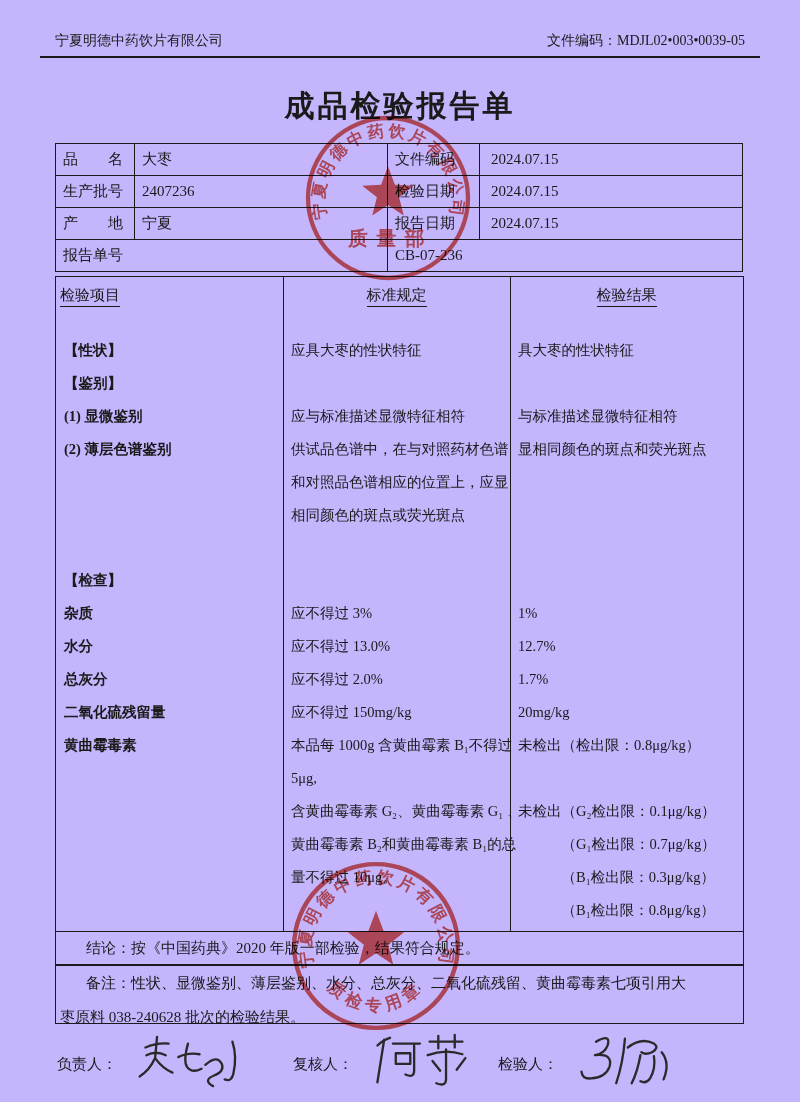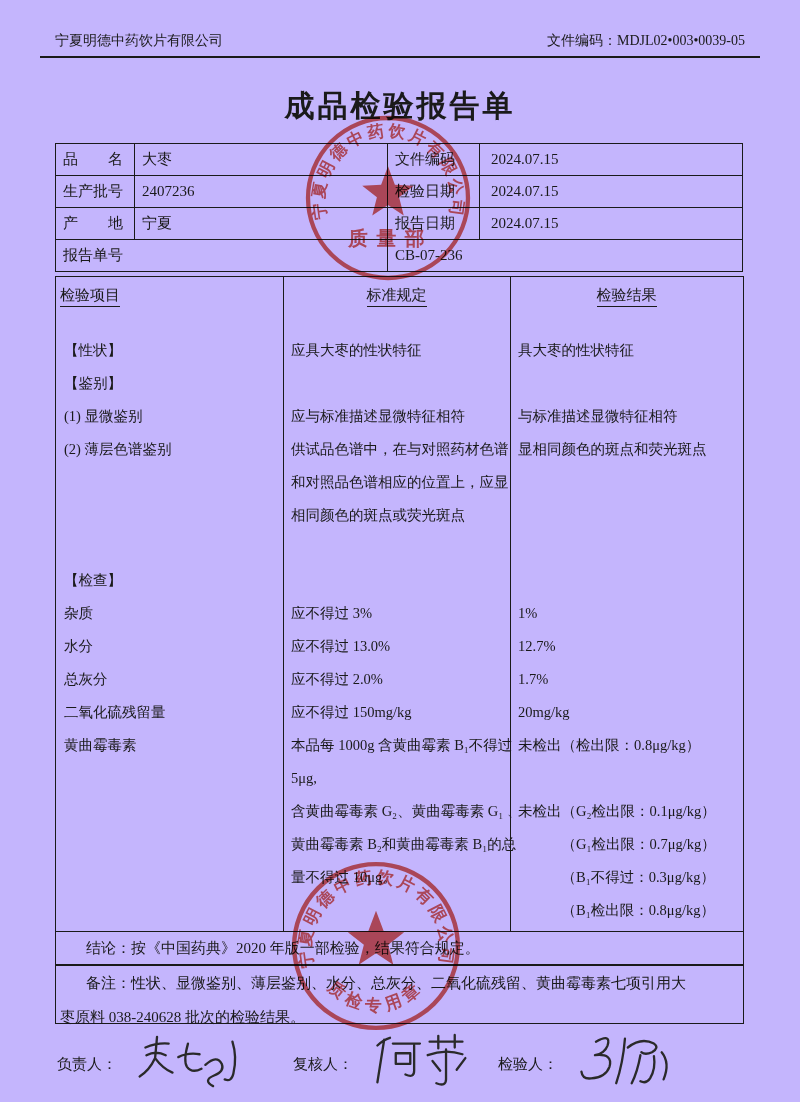--- a/index.html
+++ b/index.html
@@ -18,21 +18,21 @@
   
   .info-table{left:55px;top:143px;border-collapse:collapse;table-layout:fixed;}
   .info-table td{border:1.5px solid #1a1a1a;height:31px;font-size:15px;padding:0 0 0 7px;white-space:pre;overflow:hidden;}
   .info-table td.val{padding-left:11px;}
   
   .main-table{left:55px;top:276px;width:687px;height:654px;border:1.5px solid #1a1a1a;}
   .vline{position:absolute;top:0;bottom:0;width:1.5px;background:#1a1a1a;}
   .mt-head{position:absolute;top:8px;height:22px;display:flex;align-items:center;font-size:15px;}
   .mt-head span{border-bottom:1.2px solid #1a1a1a;padding-bottom:1px;}
   .ln{position:absolute;height:33px;display:flex;align-items:center;font-size:14.5px;white-space:pre;}
-  .c1{left:8px;}
+  .c1{left:8px;font-weight:bold;}
   .c2{left:235px;}
   .c3{left:462px;}
   
   .concl-box{left:55px;top:931px;width:687px;height:33px;border:1.5px solid #1a1a1a;display:flex;align-items:center;font-size:15px;}
   .concl-box .txt{padding-left:30px;}
   .remark-box{left:55px;top:964px;width:687px;height:58px;border:1.5px solid #1a1a1a;font-size:15px;}
   .remark-box .l1{padding:5px 4px 0 30px;line-height:26px;white-space:pre;}
   .remark-box .l2{padding:0 4px 0 4px;line-height:26px;white-space:pre;margin-top:8px;}
   
   .sig-group{position:absolute;top:1032px;display:flex;align-items:center;}
@@ -129,21 +129,21 @@
     <div class="ln c3" style="top:57px">具大枣的性状特征</div>
     <div class="ln c3" style="top:123px">与标准描述显微特征相符</div>
     <div class="ln c3" style="top:156px">显相同颜色的斑点和荧光斑点</div>
     <div class="ln c3" style="top:320px">1%</div>
     <div class="ln c3" style="top:353px">12.7%</div>
     <div class="ln c3" style="top:386px">1.7%</div>
     <div class="ln c3" style="top:419px">20mg/kg</div>
     <div class="ln c3" style="top:452px">未检出（检出限：0.8μg/kg）</div>
     <div class="ln c3" style="top:518px">未检出（G₂检出限：0.1μg/kg）</div>
     <div class="ln c3" style="top:551px">　　　（G₁检出限：0.7μg/kg）</div>
-    <div class="ln c3" style="top:584px">　　　（B₁不得过：0.3μg/kg）</div>
+    <div class="ln c3" style="top:584px">　　　（B₁检出限：0.3μg/kg）</div>
     <div class="ln c3" style="top:617px">　　　（B₁检出限：0.8μg/kg）</div>
   </div>
 
   <div class="abs concl-box">
     <div class="txt">结论：按《中国药典》2020 年版一部检验，结果符合规定。</div>
   </div>
 
   <div class="abs remark-box">
     <div class="l1">备注：性状、显微鉴别、薄层鉴别、水分、总灰分、二氧化硫残留、黄曲霉毒素七项引用大</div>
     <div class="l2">枣原料 038-240628 批次的检验结果。</div>

